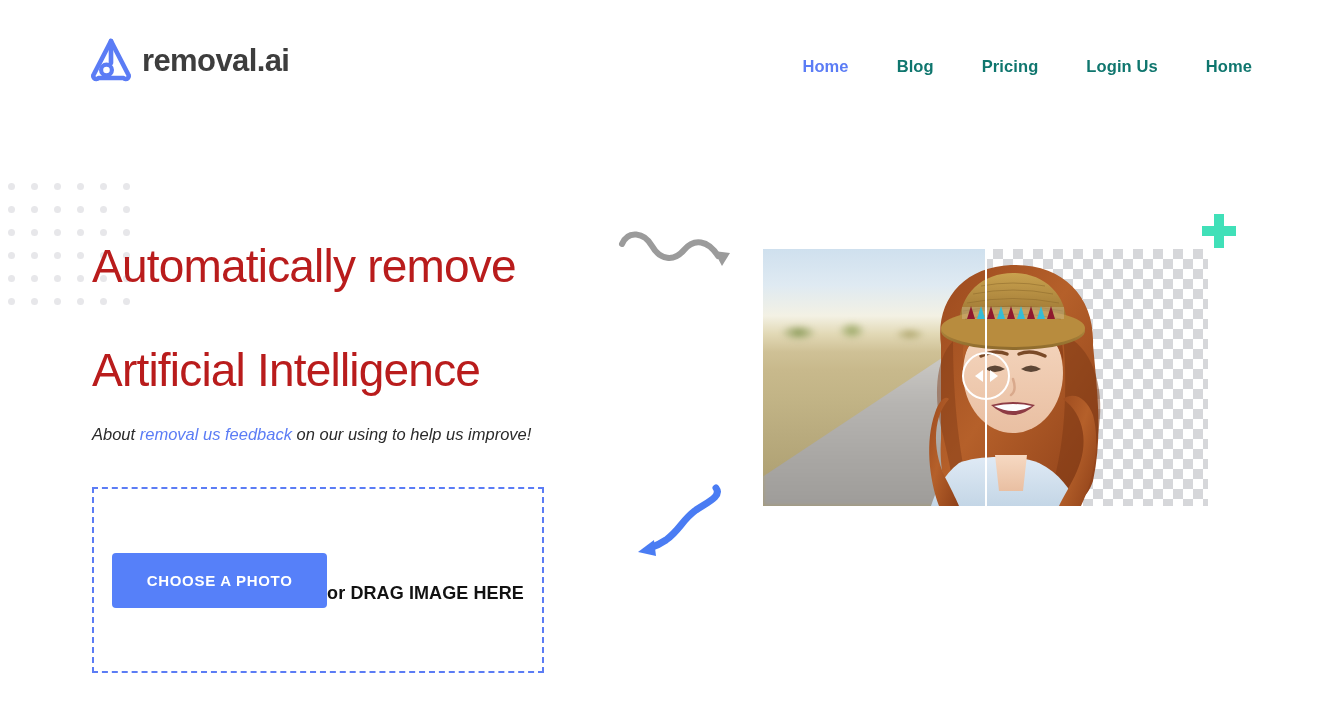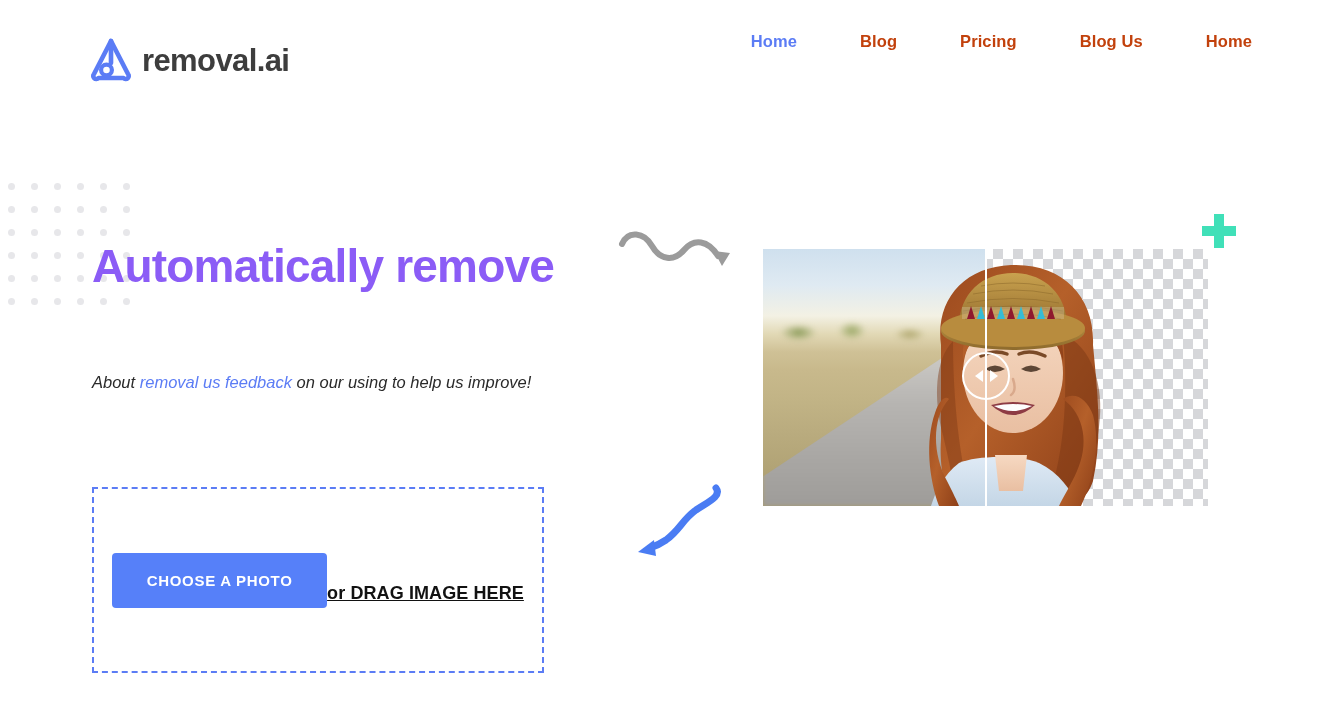--- a/index.html
+++ b/index.html
@@ -20,43 +20,43 @@
     position:absolute; left:88px; top:36px;
     display:flex; align-items:center; gap:8px;
   }
   .brand-mark { width:46px; height:48px; display:block; }
   .brand-text {
     font-size:31px; font-weight:700; color:#3d3d3d;
     letter-spacing:-0.6px; line-height:1;
   }
 
   .nav {
-    position:absolute; right:60px; top:30px;
-    display:flex; align-items:flex-end; gap:15px;
+    position:absolute; right:60px; top:55px;
+    display:flex; align-items:flex-end; gap:0;
   }
   .nav-item {
-    font-size:16.5px; font-weight:700; color:#c2410c;
+    font-size:16.5px; font-weight:700; color:#0f766e;
     padding:0 24px; line-height:22px; cursor:pointer;
     white-space:nowrap; letter-spacing:0.1px;
   }
   .nav-item.active { color:#5b7cf5; }
   .nav-item:last-child { padding-right:5px; }
 
   
   .dots { position:absolute; left:8px; top:183px; width:135px; height:125px; }
   .dot {
     position:absolute; width:7px; height:7px; border-radius:50%;
     background:#e7e7ea;
   }
 
   
   .hero-left { position:absolute; left:92px; top:240px; width:620px; }
   .headline {
-    font-size:46px; line-height:52px; font-weight:700;
-    color:#8b5cf6; letter-spacing:-0.8px;
+    font-size:46px; line-height:52px; font-weight:400;
+    color:#b91c1c; letter-spacing:-0.8px;
   }
   .sub {
     margin-top:27px;
     font-size:16.5px; font-style:italic; color:#2a2a2a;
     line-height:22px;
   }
   .sub a { color:#5b7cf5; text-decoration:none; font-style:italic; }
 
   
   .dropzone {
@@ -72,21 +72,20 @@
     background:#5680f9; border:none; border-radius:4px;
     color:#fff; font-size:15px; font-weight:700;
     letter-spacing:0.7px; cursor:pointer;
     font-family:"Liberation Sans", sans-serif;
     display:flex; align-items:center; justify-content:center;
   }
   .drag-text {
     margin-top:27px;
     font-size:18px; font-weight:600; color:#121212;
     letter-spacing:0.1px;
-    text-decoration:underline;
   }
 
   
   .arrow-gray { position:absolute; left:612px; top:222px; }
   .arrow-blue { position:absolute; left:632px; top:478px; }
 
   
   .plus-icon { position:absolute; left:1200px; top:212px; }
 
   
@@ -179,21 +178,21 @@
         <path d="M23 5 L23 27" fill="none" stroke="#5b7cf5" stroke-width="4.6" stroke-linecap="round"></path>
         <circle cx="18.5" cy="34" r="5.4" fill="none" stroke="#5b7cf5" stroke-width="4.2"></circle>
       </svg>
       <span class="brand-text">removal.ai</span>
     </div>
 
     <nav class="nav">
       <a class="nav-item active">Home</a>
       <a class="nav-item">Blog</a>
       <a class="nav-item">Pricing</a>
-      <a class="nav-item">Blog Us</a>
+      <a class="nav-item">Login Us</a>
       <a class="nav-item">Home</a>
     </nav>
   </div>
 
   <div class="dots" id="dotgrid">
       <span class="dot" style="left: 0px; top: 0px;"></span>
       <span class="dot" style="left: 23px; top: 0px;"></span>
       <span class="dot" style="left: 46px; top: 0px;"></span>
       <span class="dot" style="left: 69px; top: 0px;"></span>
       <span class="dot" style="left: 92px; top: 0px;"></span>
@@ -227,20 +226,21 @@
       <span class="dot" style="left: 46px; top: 115px;"></span>
       <span class="dot" style="left: 69px; top: 115px;"></span>
       <span class="dot" style="left: 92px; top: 115px;"></span>
       <span class="dot" style="left: 115px; top: 115px;"></span>
     </div>
 
   <div class="hero-left">
     <h1 class="headline">
       <span>Automatically remove</span><br>
       <br>
+      <span>Artificial Intelligence</span>
     </h1>
     <p class="sub">
       <span>About </span><a>removal us feedback</a><span> on our using to help us improve!</span>
     </p>
   </div>
 
   <div class="dropzone">
     <button class="choose-btn">CHOOSE A PHOTO</button>
     <div class="drag-text">or DRAG IMAGE HERE</div>
   </div>

